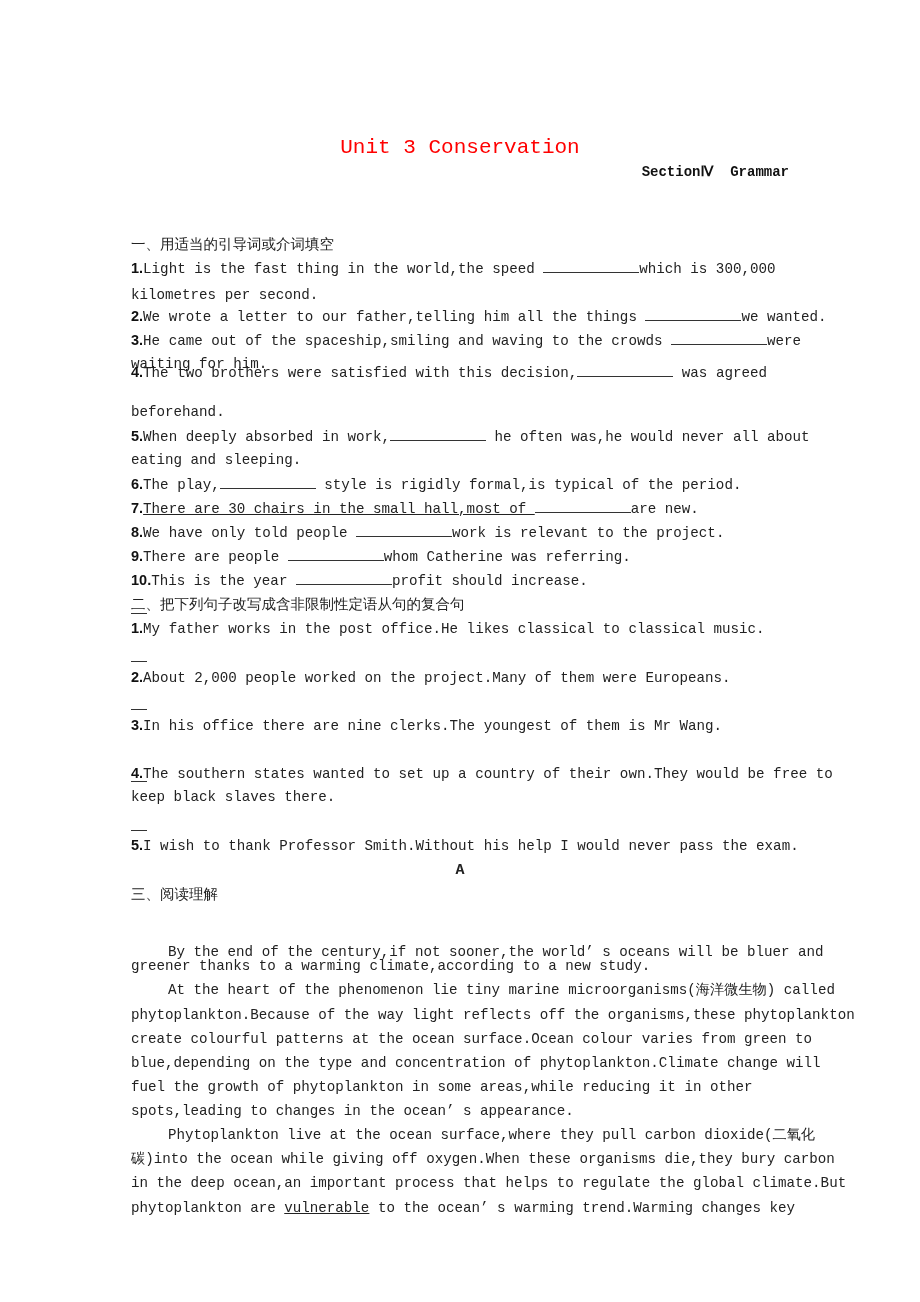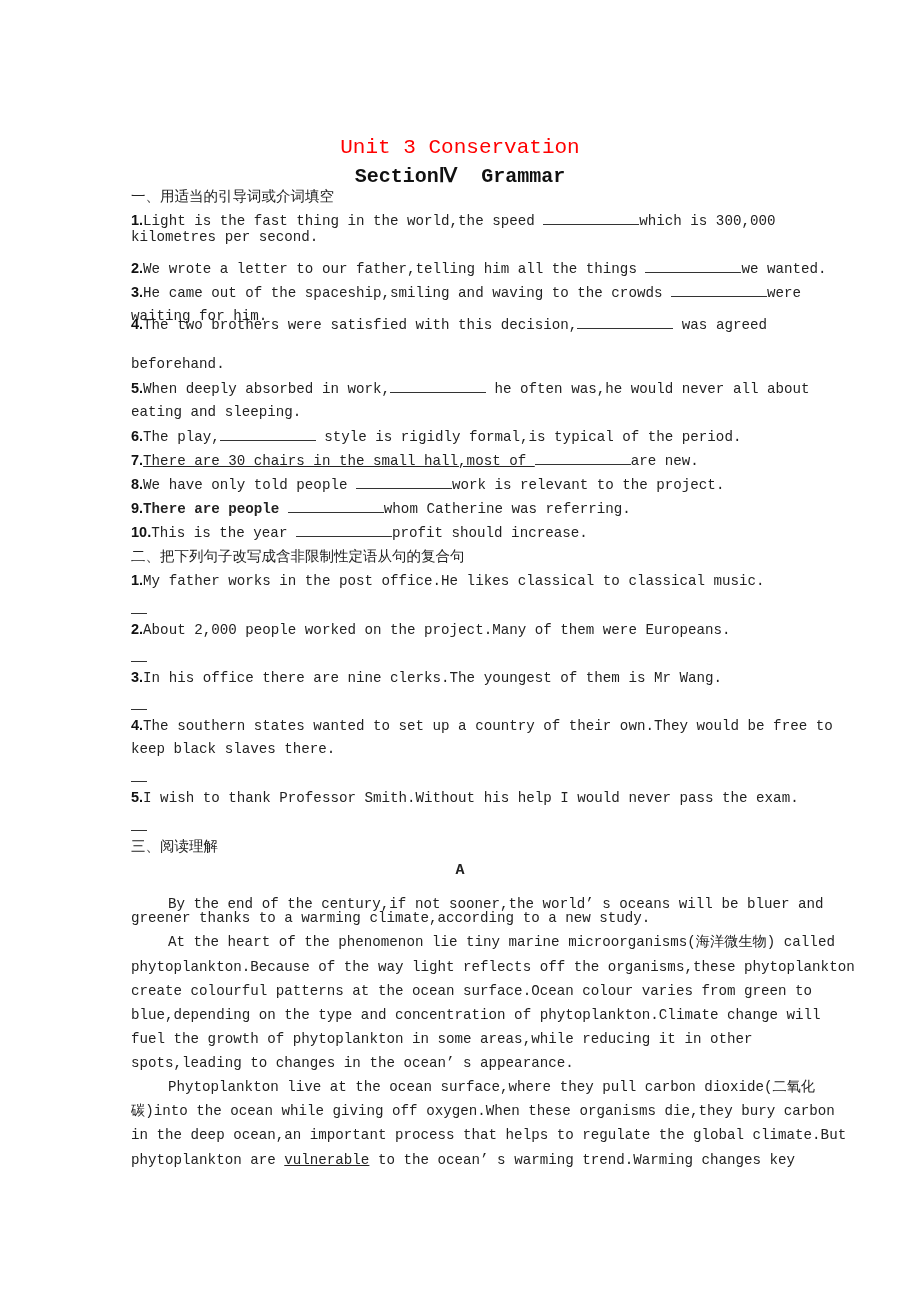--- a/index.html
+++ b/index.html
@@ -1,61 +1,61 @@
 <!DOCTYPE html>
 <html><head>
   <meta charset="utf-8">
   <style>
     html, body { margin: 0; padding: 0; background: #ffffff; }
     body { width: 920px; height: 1302px; position: relative; overflow: hidden;
       font-family: "Liberation Mono", "DejaVu Sans Mono", monospace; color: #222; }
     .page { position: absolute; left: 131px; top: 0; width: 680px; }
     .title { position: absolute; top: 124px; left: 0; width: 658px; text-align: center;
       font-size: 21px; color: #ff0000; letter-spacing: 0px; margin-top: 12px; }
-    .subtitle { position: absolute; top: 163px; left: 0; width: 658px; text-align: center;
-      font-size: 20px; font-weight: bold; color: #111; }
-    .line { position: absolute; left: 0; font-size: 14.2px; line-height: 24px; white-space: nowrap; color: #222; }
+    .subtitle { position: absolute; top: 163px; left: 0; width: 658px; text-align: right;
+      font-size: 14px; font-weight: bold; color: #111; }
+    .line { position: absolute; left: 0; font-size: 14.2px; line-height: 24px; white-space: nowrap; color: #222; margin-top: 48px; }
     .num { font-weight: bold; font-family: "Liberation Sans", sans-serif; font-size: 14.5px; color: #111; }
     .blank { display: inline-block; width: 96px; border-bottom: 1px solid #333; height: 14px; vertical-align: baseline; }
     .cn { font-family: "DejaVu Sans", sans-serif; font-size: 14.5px; color: #222; }
     .ans { position: absolute; left: 0; width: 16px; border-top: 1.5px solid #333; }
     .center { position: absolute; left: 0; width: 658px; text-align: center; font-weight: bold; font-size: 15px; }
     .indent { padding-left: 37px; }
     u { text-decoration: underline; }
   </style>
 </head>
 <body>
 
 <div class="page">
   <div class="title">Unit 3 Conservation</div>
   <div class="subtitle" style="white-space:pre;">SectionⅣ  Grammar</div>
 
   <div class="line cn" style="top:184px;">一、用适当的引导词或介词填空</div>
 
   <div class="line" style="top:208px;"><span class="num">1.</span><span style="white-space:pre;">Light is the fast thing in the world,the speed </span><span class="blank"></span><span>which is 300,000</span></div>
-  <div class="line" style="top:225px;">kilometres per second.</div>
+  <div class="line" style="top:235px;">kilometres per second.</div>
 
   <div class="line" style="top:256px;"><span class="num">2.</span><span style="white-space:pre;">We wrote a letter to our father,telling him all the things </span><span class="blank"></span><span>we wanted.</span></div>
 
   <div class="line" style="top:280px;"><span class="num">3.</span><span style="white-space:pre;">He came out of the spaceship,smiling and waving to the crowds </span><span class="blank"></span><span>were</span></div>
   <div class="line" style="top:304px;">waiting for him.</div>
 
   <div class="line" style="top:312px;"><span class="num">4.</span><span style="white-space:pre;">The two brothers were satisfied with this decision,</span><span class="blank"></span><span style="white-space:pre;"> was agreed</span></div>
   <div class="line" style="top:352px;">beforehand.</div>
 
   <div class="line" style="top:376px;"><span class="num">5.</span><span style="white-space:pre;">When deeply absorbed in work,</span><span class="blank"></span><span style="white-space:pre;"> he often was,he would never all about</span></div>
   <div class="line" style="top:400px;">eating and sleeping.</div>
 
   <div class="line" style="top:424px;"><span class="num">6.</span><span style="white-space:pre;">The play,</span><span class="blank"></span><span style="white-space:pre;"> style is rigidly formal,is typical of the period.</span></div>
 
   <div class="line" style="top:448px;"><span class="num">7.</span><span style="white-space:pre;text-decoration:underline;">There are 30 chairs in the small hall,most of </span><span class="blank"></span><span>are new.</span></div>
 
   <div class="line" style="top:472px;"><span class="num">8.</span><span style="white-space:pre;">We have only told people </span><span class="blank"></span><span>work is relevant to the project.</span></div>
 
-  <div class="line" style="top:496px;"><span class="num">9.</span><span style="white-space:pre;font-weight:bold;">There are people </span><span class="blank"></span><span>whom Catherine was referring.</span></div>
+  <div class="line" style="top:496px;"><span class="num">9.</span><span style="white-space:pre;">There are people </span><span class="blank"></span><span>whom Catherine was referring.</span></div>
 
   <div class="line" style="top:520px;"><span class="num">10.</span><span style="white-space:pre;">This is the year </span><span class="blank"></span><span>profit should increase.</span></div>
 
   <div class="line cn" style="top:544px;">二、把下列句子改写成含非限制性定语从句的复合句</div>
 
   <div class="line" style="top:568px;"><span class="num">1.</span><span>My father works in the post office.He likes classical to classical music.</span></div>
   <div class="ans" style="top:613px;"></div>
 
   <div class="line" style="top:617px;"><span class="num">2.</span><span>About 2,000 people worked on the project.Many of them were Europeans.</span></div>
   <div class="ans" style="top:661px;"></div>

